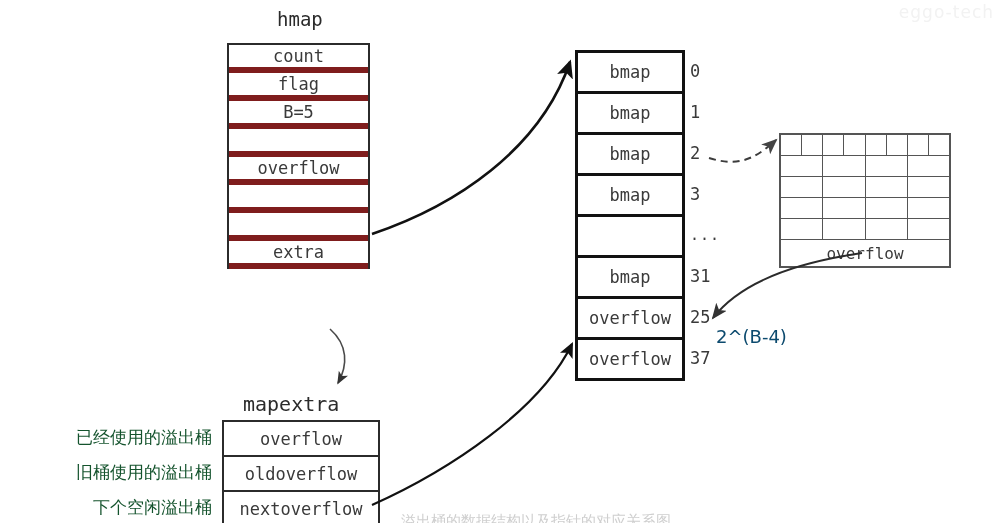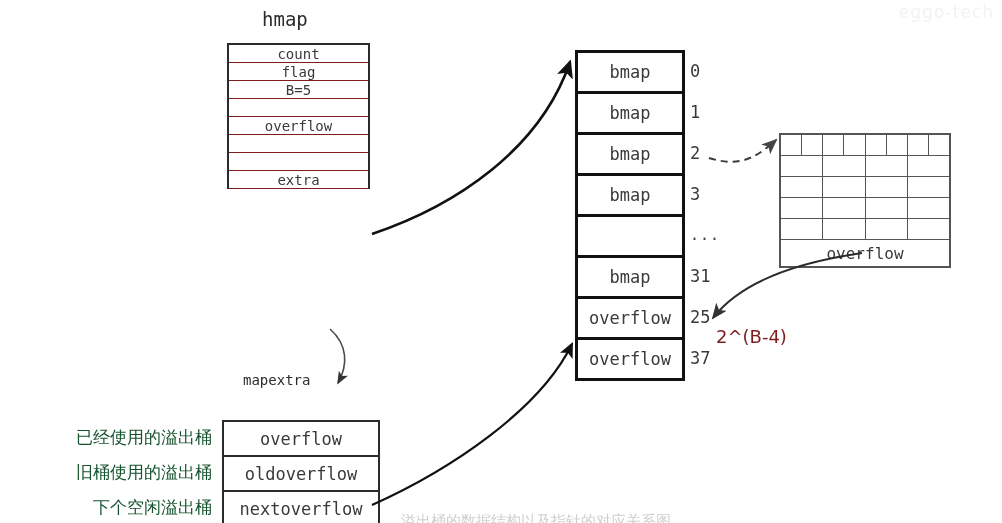--- a/index.html
+++ b/index.html
@@ -43,23 +43,23 @@
 
   
   #hmap-table {
     left: 227px;
     top: 43px;
     width: 143px;
     border: 2px solid #2b2b2b;
     border-bottom: none;
   }
   #hmap-table .row {
-    height: 18px;
-    border-bottom: 1px solid #7f1d1d;
-    font-size: 14px;
+    height: 28px;
+    border-bottom: 6px solid #7f1d1d;
+    font-size: 17px;
   }
 
   
   #bmap-table {
     left: 575px;
     top: 50px;
     width: 110px;
     border: 3px solid #111111;
     border-bottom: none;
   }
@@ -150,23 +150,23 @@
     color: #3a3a3a;
     font-size: 16px;
   }
 
   
   .caption {
     position: absolute;
     color: #2b2b2b;
     white-space: nowrap;
   }
-  #hmap-title  { left: 262px; top: 8px;  font-size: 19px; }
-  #mapextra-title { left: 243px; top: 372px; font-size: 14px; }
-  #pow-label   { left: 716px; top: 326px; font-size: 18px; color: #7f1d1d;
+  #hmap-title  { left: 277px; top: 8px;  font-size: 19px; }
+  #mapextra-title { left: 243px; top: 392px; font-size: 20px; }
+  #pow-label   { left: 716px; top: 326px; font-size: 18px; color: #0c4a6e;
                  font-family: "DejaVu Sans", "Liberation Sans", sans-serif; }
 
   
   #bottom-cut {
     position: absolute;
     left: 186px;
     top: 512px;
     width: 700px;
     font-family: "DejaVu Sans", "Liberation Sans", sans-serif;
     font-size: 15px;

